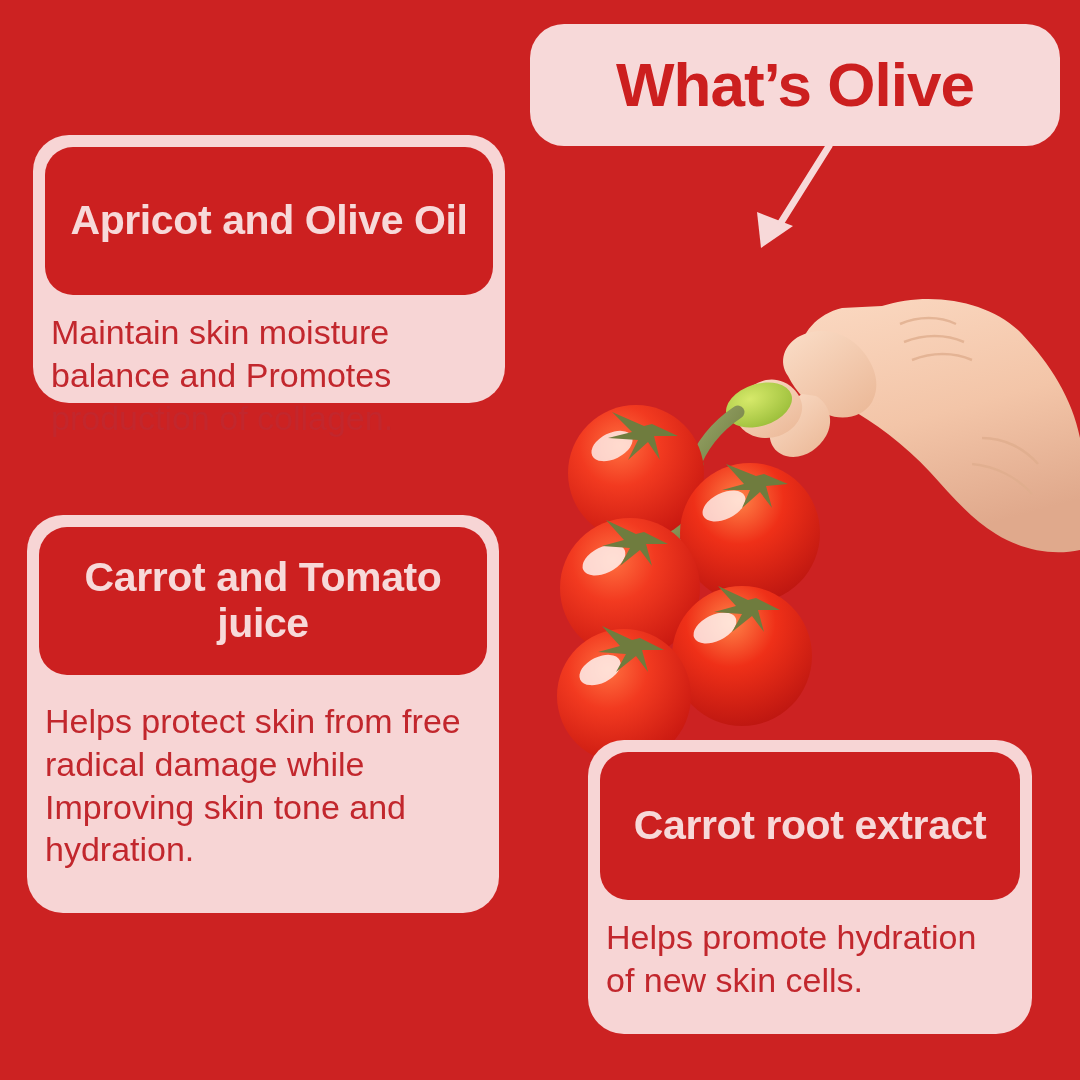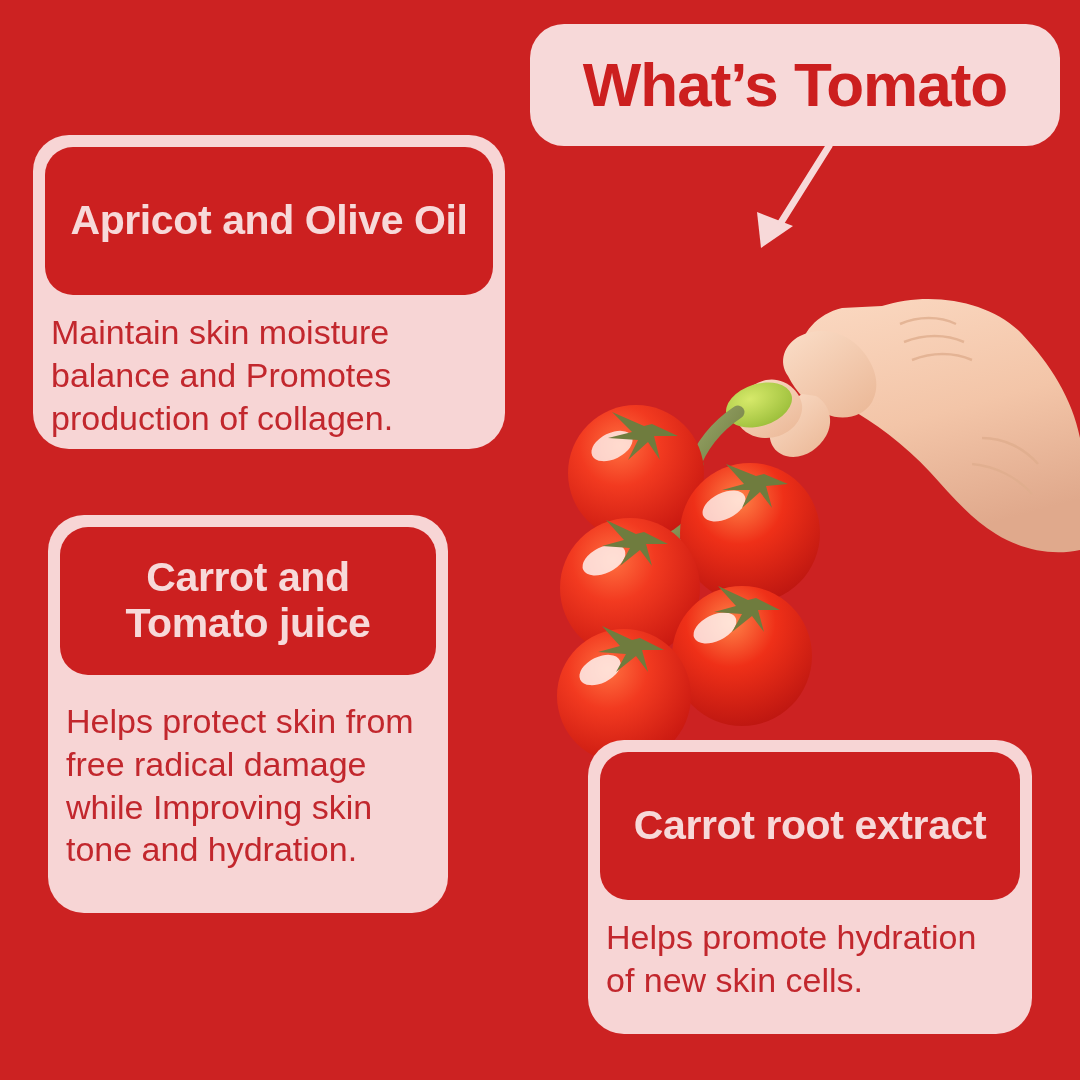--- a/index.html
+++ b/index.html
@@ -86,26 +86,26 @@
     left: 18px;
     right: 18px;
     text-align: left;
     color: #C2272D;
     font-size: 34px;
     line-height: 1.26;
     font-weight: 400;
   }
 
   
-  #card-apricot { left: 33px; top: 135px; width: 472px; height: 314px; }
+  #card-apricot { left: 33px; top: 135px; width: 472px; height: 268px; }
   #card-apricot .card-title { height: 148px; }
   #card-apricot .card-body { top: 176px; }
 
   
-  #card-carrot-tomato { left: 48px; top: 515px; width: 400px; height: 398px; }
+  #card-carrot-tomato { left: 27px; top: 515px; width: 472px; height: 398px; }
   #card-carrot-tomato .card-title { height: 148px; }
   #card-carrot-tomato .card-body { top: 176px; margin-top: 9px; }
 
   
   #card-carrot-root { left: 588px; top: 740px; width: 444px; height: 294px; }
   #card-carrot-root .card-title { height: 148px; }
   #card-carrot-root .card-body { top: 176px; }
 
   
   #photo {
@@ -115,21 +115,21 @@
     width: 528px;
     height: 470px;
   }
 </style>
 </head>
 <body>
 
 <div id="poster">
 
   <div id="header-pill">
-    <span id="header-title">What’s Tomato</span>
+    <span id="header-title">What’s Olive</span>
   </div>
 
   <svg id="arrow" viewBox="0 0 120 120" xmlns="http://www.w3.org/2000/svg">
     <line x1="94" y1="4" x2="40" y2="90" stroke="#F7D9D9" stroke-width="7" stroke-linecap="round"></line>
     <polygon points="26,106 22,70 58,84" fill="#F7D9D9"></polygon>
   </svg>
 
   <svg id="photo" viewBox="0 0 528 470" xmlns="http://www.w3.org/2000/svg">
     <defs>
       <radialGradient id="tomGrad" cx="38%" cy="30%" r="78%">

